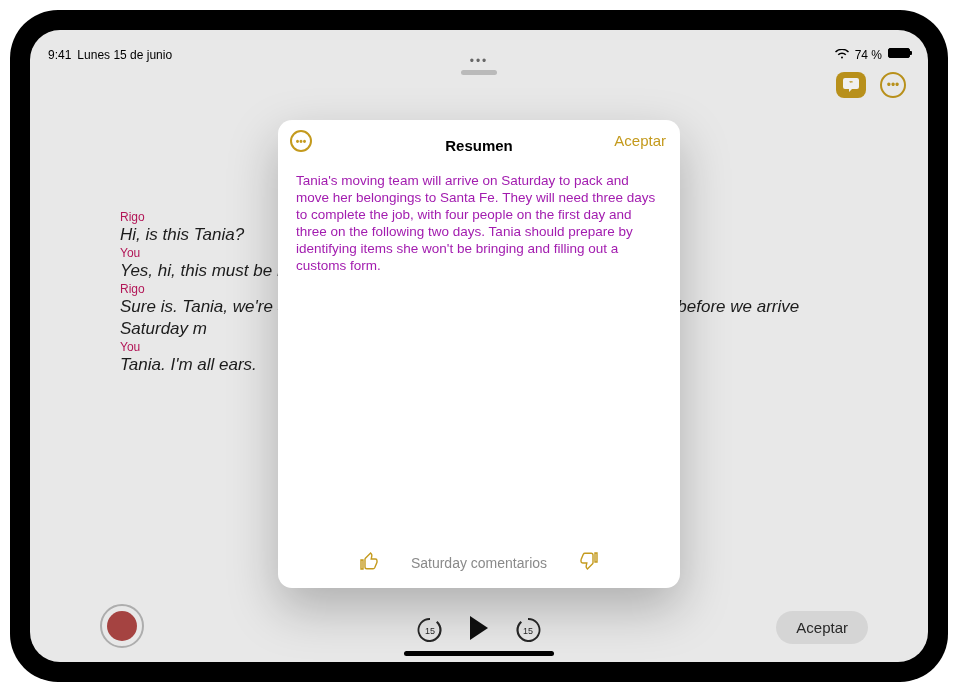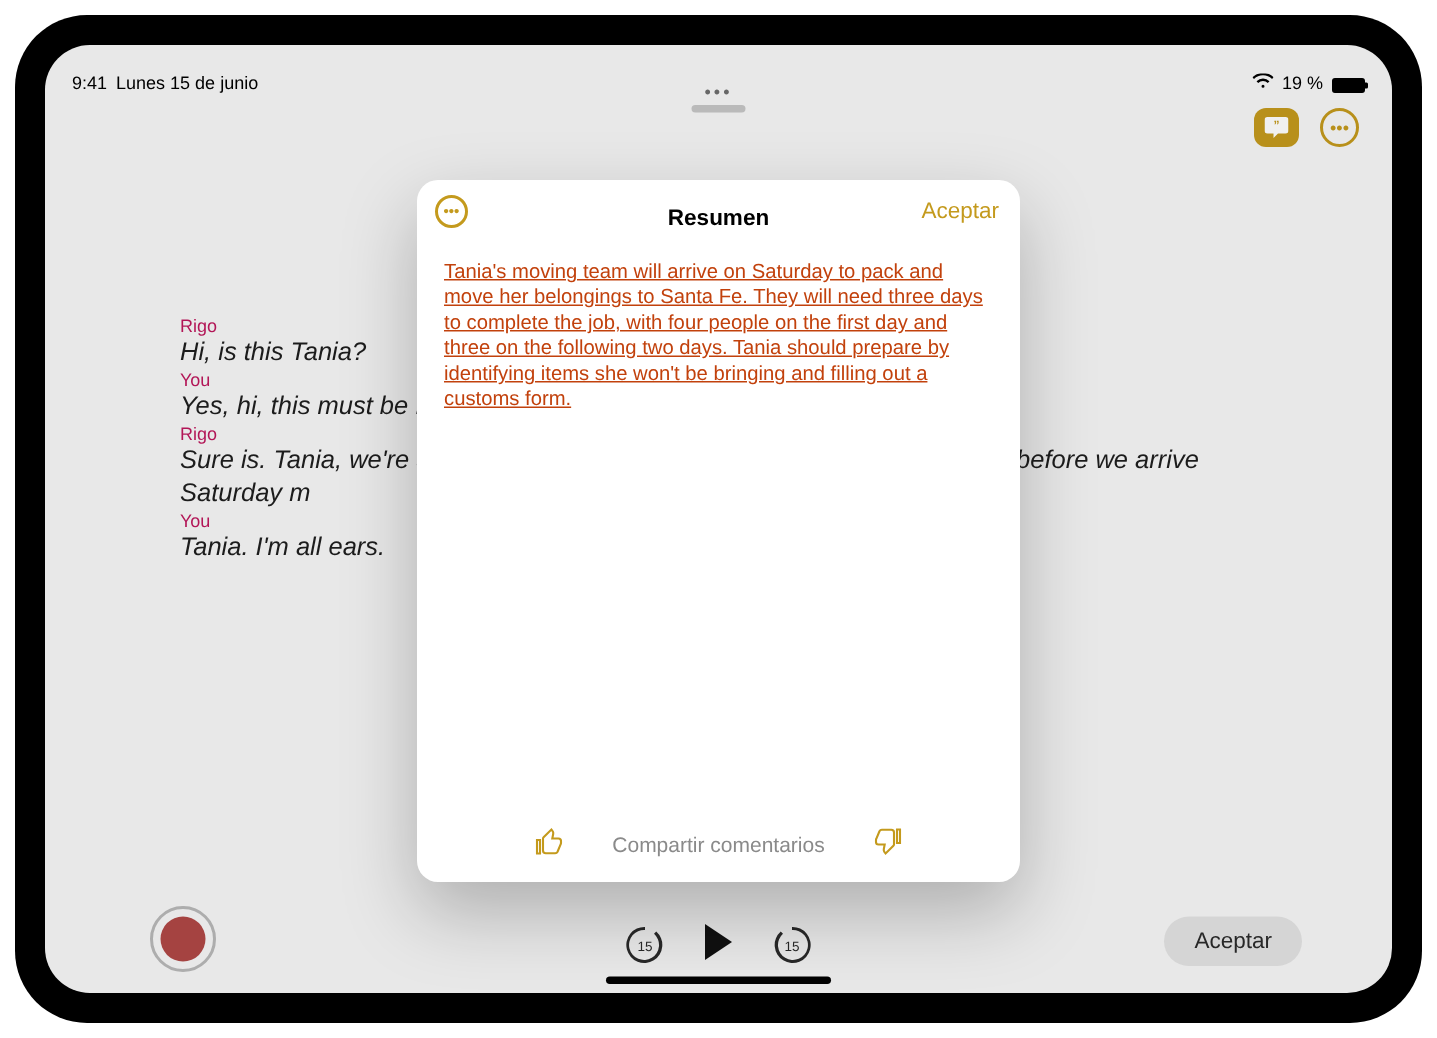--- a/index.html
+++ b/index.html
@@ -30,21 +30,21 @@
   .statusbar {
     display: flex;
     justify-content: space-between;
     align-items: center;
     height: 20px;
     padding: 6px 18px 0 18px;
     font-size: 12px;
     color: #000;
   }
   .statusbar .left, .statusbar .right {
-    display: flex; align-items: flex-end; gap: 6px; margin-top: 24px;
+    display: flex; align-items: flex-start; gap: 6px; margin-top: 24px;
   }
   .battery {
     display: inline-block;
     width: 22px; height: 10px;
     border: 1px solid #000;
     border-radius: 2px;
     position: relative;
     background: #000;
   }
   .battery::after {
@@ -202,23 +202,22 @@
     position: absolute;
     right: 14px; top: 12px;
     color: #c49a1d;
     font-size: 15px;
     font-weight: 500;
   }
   .modal-body {
     padding: 12px 18px;
     font-size: 13.5px;
     line-height: 17px;
-    color: #c2410c;
+    color: #a21caf;
     flex: 1;
-    text-decoration: underline;
   }
   .modal-footer {
     display: flex;
     align-items: center;
     justify-content: center;
     gap: 32px;
     padding: 10px 0 14px 0;
     font-size: 14px;
     color: #8a8a8a;
   }
@@ -236,21 +235,21 @@
       <div class="left">
         <span>9:41</span>
         <span>Lunes 15 de junio</span>
       </div>
       <div class="right">
         <span>
           <svg width="14" height="10" viewBox="0 0 14 10">
               <path d="M7 9.5a1 1 0 100-2 1 1 0 000 2zm-3.2-3.2a4.5 4.5 0 016.4 0l1.1-1.1a6 6 0 00-8.6 0l1.1 1.1zM1 3.6a8.5 8.5 0 0112 0l1.1-1.1a10 10 0 00-14.2 0L1 3.6z" fill="#000"></path>
             </svg>
         </span>
-        <span>19 %</span>
+        <span>74 %</span>
         <span class="battery"></span>
       </div>
     </div>
 
     <div class="grab">
       <div class="dots">•••</div>
       <div class="bar"></div>
     </div>
 
     <div class="topright">
@@ -314,21 +313,21 @@
       </div>
       <div class="modal-body">
         <span>Tania's moving team will arrive on Saturday to pack and move her belongings to Santa Fe. They will need three days to complete the job, with four people on the first day and three on the following two days. Tania should prepare by identifying items she won't be bringing and filling out a customs form.</span>
       </div>
       <div class="modal-footer">
         <span class="thumb">
           <svg width="20" height="20" viewBox="0 0 20 20">
               <path d="M2 18h2V9H2v9zm16-8.3c0-.9-.8-1.7-1.7-1.7h-4.1l.6-3.1V4a1.3 1.3 0 00-.4-.9L11.6 2 6.4 7.2c-.3.3-.4.6-.4 1V16c0 1 .8 1.8 1.8 1.8h6.3c.7 0 1.3-.4 1.6-1l2.1-5c.1-.2.2-.5.2-.8v-1.3z" fill="none" stroke="#c49a1d" stroke-width="1.4"></path>
             </svg>
         </span>
-        <span>Compartir comentarios</span>
+        <span>Saturday comentarios</span>
         <span class="thumb">
           <svg width="20" height="20" viewBox="0 0 20 20">
               <path d="M18 2h-2v9h2V2zM2 10.3c0 .9.8 1.7 1.7 1.7h4.1l-.6 3.1V16c.1.3.2.6.4.9L8.4 18l5.2-5.2c.3-.3.4-.6.4-1V4c0-1-.8-1.8-1.8-1.8H5.9c-.7 0-1.3.4-1.6 1l-2.1 5c-.1.2-.2.5-.2.8v1.3z" fill="none" stroke="#c49a1d" stroke-width="1.4"></path>
             </svg>
         </span>
       </div>
     </div>
 
   </div>
 </div>

